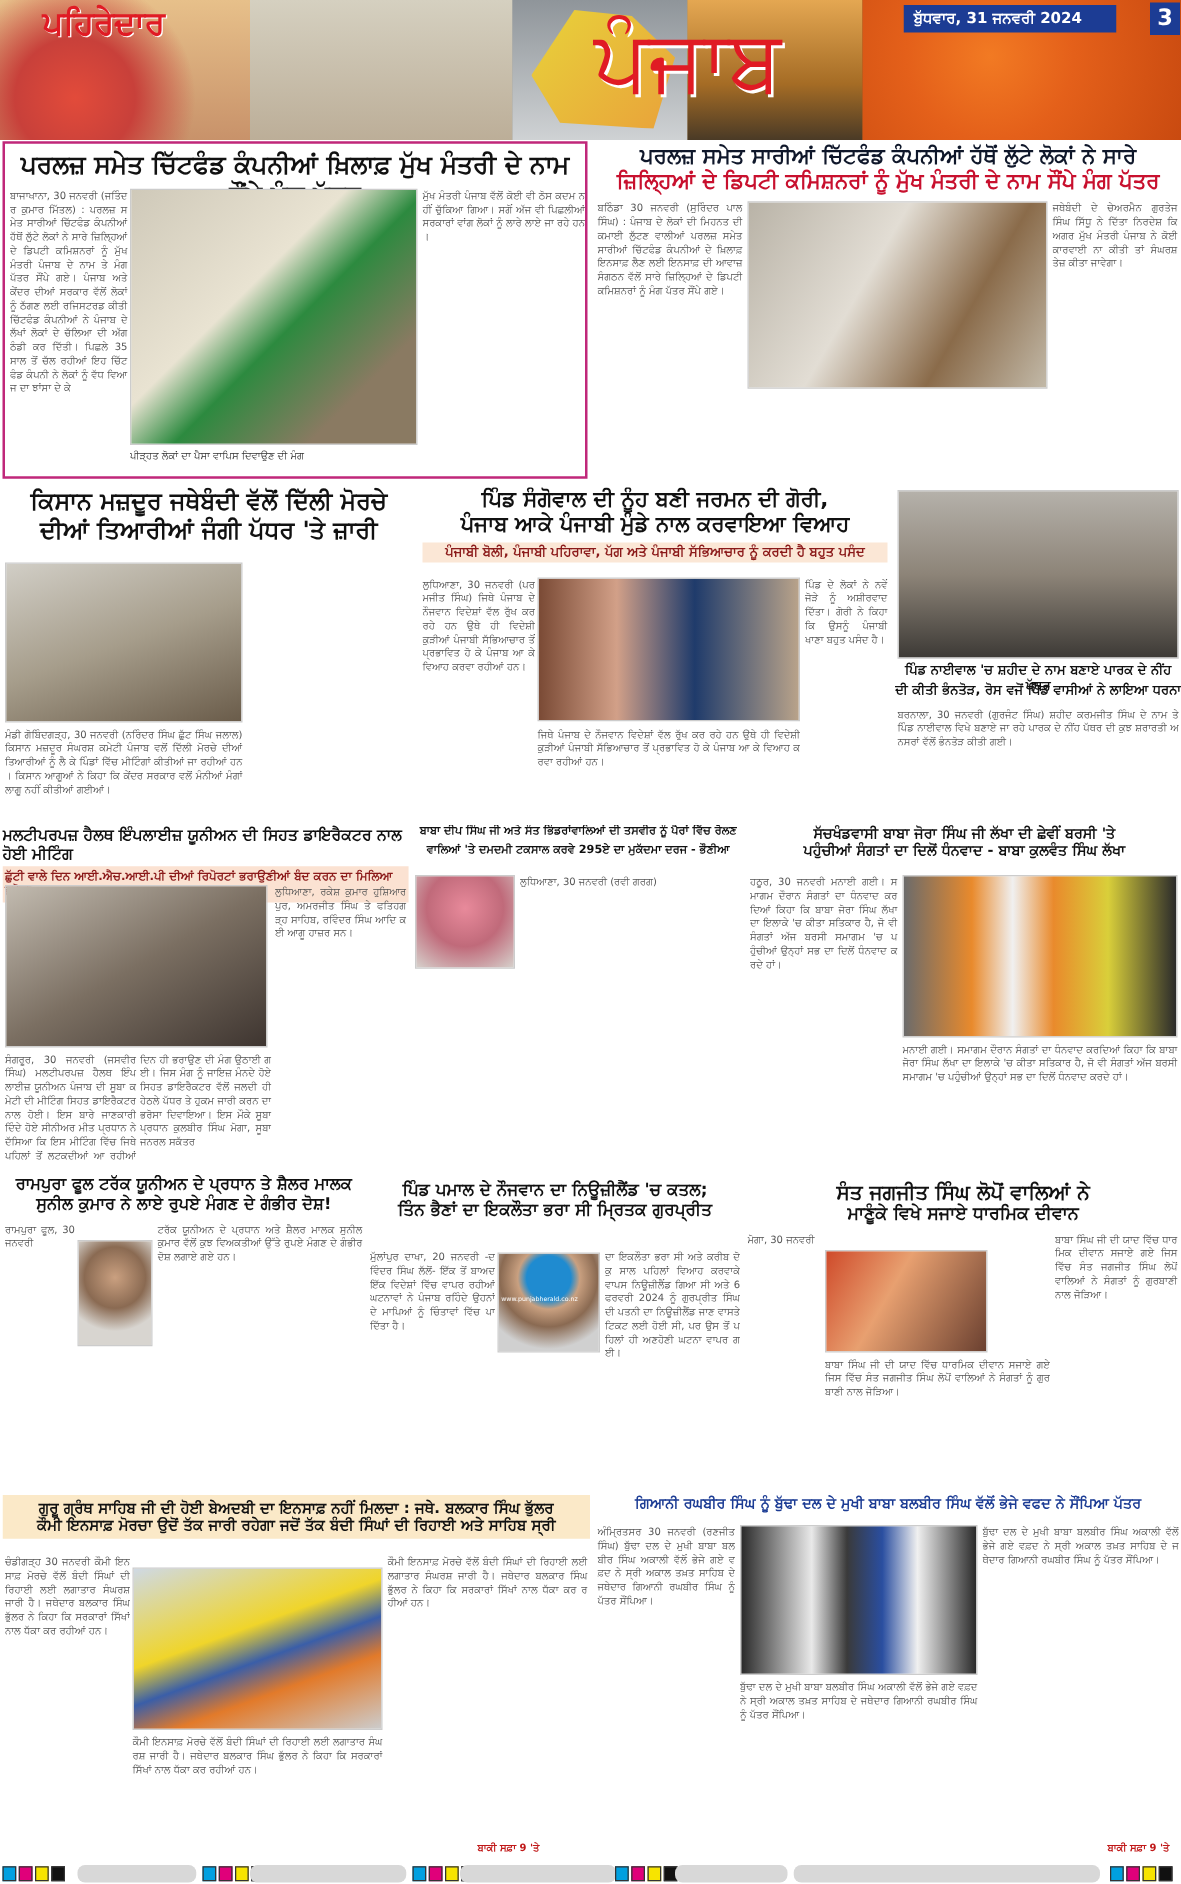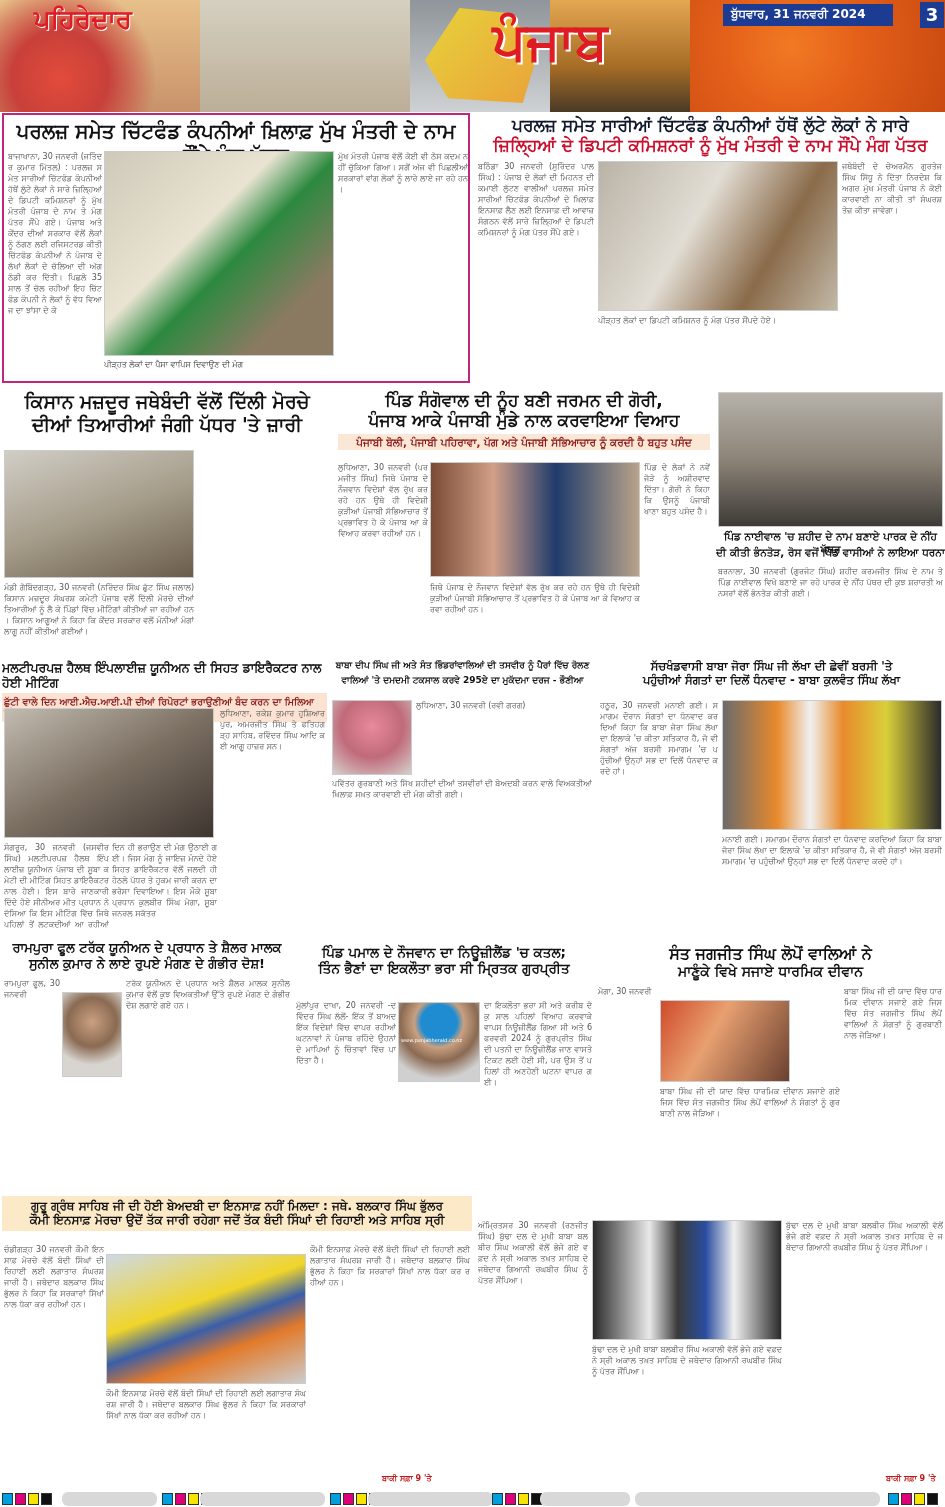--- a/index.html
+++ b/index.html
@@ -5,21 +5,21 @@
 *{box-sizing:border-box;margin:0;padding:0}
 body{width:945px;height:1507px;background:#fff;font-family:"DejaVu Sans",sans-serif;position:relative;overflow:hidden;color:#222}
 .abs{position:absolute}
 .banner{left:0;top:0;width:945px;height:112px;background:linear-gradient(90deg,#c96a3a 0%,#d9b48a 20%,#a9a9a0 40%,#7f8a94 50%,#b78a4a 62%,#7a5520 72%,#e06a1a 85%,#d85a10 100%);overflow:hidden}
 .banner .scene1{left:0;top:0;width:200px;height:112px;background:radial-gradient(circle at 30% 70%,#e24b3a 0,#c8403a 30%,transparent 60%),linear-gradient(#e7c08a,#c8926a)}
 .banner .scene2{left:200px;top:0;width:210px;height:112px;background:linear-gradient(#d5d0c0,#bcae98)}
 .banner .scene3{left:410px;top:0;width:140px;height:112px;background:linear-gradient(#8f959a,#cfd2d4)}
 .banner .scene4{left:550px;top:0;width:140px;height:112px;background:linear-gradient(#e4a752,#a56c25 60%,#4a3a26)}
 .banner .scene5{left:690px;top:0;width:255px;height:112px;background:radial-gradient(circle at 40% 40%,#f27a23,#e4601a 40%,#c94a10)}
 .mast-left{left:34px;top:4px;font-size:26px;font-weight:bold;color:#e01b24;font-family:"DejaVu Serif",serif;text-shadow:1px 1px 0 #fff}
-.mast-center{left:550px;top:10px;font-size:52px;font-weight:bold;color:#e01b24;font-family:"DejaVu Serif",serif;transform:translateX(-50%);text-shadow:2px 2px 0 #fff}
+.mast-center{left:550px;top:10px;font-size:68px;font-weight:normal;color:#e01b24;font-family:"DejaVu Serif",serif;transform:translateX(-50%);text-shadow:2px 2px 0 #fff}
 .map-shape{left:425px;top:8px;width:115px;height:95px;background:linear-gradient(135deg,#e8d23a,#e9a23a);clip-path:polygon(30% 0,70% 5%,100% 40%,85% 100%,20% 95%,0 55%)}
 .date-box{left:723px;top:4px;width:170px;height:22px;background:#1c3c94;color:#fff;font-size:12px;padding:3px 8px;font-weight:bold}
 .page-no{left:920px;top:2px;width:24px;height:26px;background:#1c3c94;color:#fff;font-size:18px;font-weight:bold;text-align:center;line-height:26px}
 .story{position:absolute;overflow:hidden}
 .body-text{font-size:8px;line-height:11px;color:#555;text-align:justify;word-break:break-all;overflow:hidden}
 .photo{position:absolute;overflow:hidden;border:1px solid #ccc}
 .hl{font-weight:bold;text-align:center;line-height:1.2}
 .boxed{border:2px solid #c0277a}
 .cmyk{position:absolute;top:1493px;display:flex;gap:2px}
 .cmyk span{width:11px;height:12px;display:block;border:1px solid #333}
@@ -54,21 +54,20 @@
 </div>
 
 <div class="story" style="left:476px;top:113px;width:469px;height:270px">
   <div class="hl" style="font-size:17px;color:#0f172a;padding:2px 0 0">ਪਰਲਜ਼ ਸਮੇਤ ਸਾਰੀਆਂ ਚਿੱਟਫੰਡ ਕੰਪਨੀਆਂ ਹੱਥੋਂ ਲੁੱਟੇ ਲੋਕਾਂ ਨੇ ਸਾਰੇ</div>
   <div class="hl" style="font-size:17px;color:#c8102e">ਜ਼ਿਲ੍ਹਿਆਂ ਦੇ ਡਿਪਟੀ ਕਮਿਸ਼ਨਰਾਂ ਨੂੰ ਮੁੱਖ ਮੰਤਰੀ ਦੇ ਨਾਮ ਸੌਂਪੇ ਮੰਗ ਪੱਤਰ</div>
   <div class="abs body-text" style="left:2px;top:48px;width:116px;height:220px">
     <span>ਬਠਿੰਡਾ 30 ਜਨਵਰੀ (ਸੁਰਿੰਦਰ ਪਾਲ ਸਿੰਘ) : ਪੰਜਾਬ</span>
     <span>ਦੇ ਲੋਕਾਂ ਦੀ ਮਿਹਨਤ ਦੀ ਕਮਾਈ ਲੁੱਟਣ ਵਾਲੀਆਂ ਪਰਲਜ਼ ਸਮੇਤ ਸਾਰੀਆਂ ਚਿੱਟਫੰਡ ਕੰਪਨੀਆਂ ਦੇ ਖ਼ਿਲਾਫ਼ ਇਨਸਾਫ਼ ਲੈਣ ਲਈ ਇਨਸਾਫ਼ ਦੀ ਆਵਾਜ਼ ਸੰਗਠਨ ਵੱਲੋਂ ਸਾਰੇ ਜ਼ਿਲ੍ਹਿਆਂ ਦੇ ਡਿਪਟੀ ਕਮਿਸ਼ਨਰਾਂ ਨੂੰ ਮੰਗ ਪੱਤਰ ਸੌਂਪੇ ਗਏ।</span>
   </div>
   <div class="photo" style="left:122px;top:48px;width:240px;height:150px;background:linear-gradient(120deg,#b9b3a7,#e2ddd4 40%,#8a6b4a 70%,#c2b9a8)"></div>
-  <div class="abs body-text" style="left:122px;top:202px;width:240px;height:66px">ਪੀੜ੍ਹਤ ਲੋਕਾਂ ਦਾ ਡਿਪਟੀ ਕਮਿਸ਼ਨਰ ਨੂੰ ਮੰਗ ਪੱਤਰ ਸੌਂਪਦੇ ਹੋਏ।</div>
   <div class="abs body-text" style="left:366px;top:48px;width:100px;height:220px">ਜਥੇਬੰਦੀ ਦੇ ਚੇਅਰਮੈਨ ਗੁਰਤੇਜ ਸਿੰਘ ਸਿੱਧੂ ਨੇ ਦਿੱਤਾ ਨਿਰਦੇਸ਼ ਕਿ ਅਗਰ ਮੁੱਖ ਮੰਤਰੀ ਪੰਜਾਬ ਨੇ ਕੋਈ ਕਾਰਵਾਈ ਨਾ ਕੀਤੀ ਤਾਂ ਸੰਘਰਸ਼ ਤੇਜ਼ ਕੀਤਾ ਜਾਵੇਗਾ।</div>
 </div>
 
 <div class="story" style="left:2px;top:390px;width:330px;height:262px">
   <div class="hl" style="font-size:19px;color:#111">ਕਿਸਾਨ ਮਜ਼ਦੂਰ ਜਥੇਬੰਦੀ ਵੱਲੋਂ ਦਿੱਲੀ ਮੋਰਚੇ</div>
   <div class="hl" style="font-size:19px;color:#111">ਦੀਆਂ ਤਿਆਰੀਆਂ ਜੰਗੀ ਪੱਧਰ 'ਤੇ ਜ਼ਾਰੀ</div>
   <div class="photo" style="left:2px;top:60px;width:190px;height:128px;background:linear-gradient(160deg,#d1cec6,#a69d8b 50%,#6a5c4a)"></div>
   <div class="abs body-text" style="left:2px;top:192px;width:190px;height:68px">
     <span>ਮੰਡੀ ਗੋਬਿੰਦਗੜ੍ਹ, 30 ਜਨਵਰੀ (ਨਰਿੰਦਰ ਸਿੰਘ ਛੁੱਟ ਸਿੰਘ ਜਲਾਲ)</span>
     <span>ਕਿਸਾਨ ਮਜ਼ਦੂਰ ਸੰਘਰਸ਼ ਕਮੇਟੀ ਪੰਜਾਬ ਵਲੋਂ ਦਿੱਲੀ ਮੋਰਚੇ ਦੀਆਂ ਤਿਆਰੀਆਂ ਨੂੰ ਲੈ ਕੇ ਪਿੰਡਾਂ ਵਿੱਚ ਮੀਟਿੰਗਾਂ ਕੀਤੀਆਂ ਜਾ ਰਹੀਆਂ ਹਨ। ਕਿਸਾਨ ਆਗੂਆਂ ਨੇ ਕਿਹਾ ਕਿ ਕੇਂਦਰ ਸਰਕਾਰ ਵਲੋਂ ਮੰਨੀਆਂ ਮੰਗਾਂ ਲਾਗੂ ਨਹੀਂ ਕੀਤੀਆਂ ਗਈਆਂ।</span>
@@ -110,21 +109,20 @@
   <div class="abs body-text" style="left:110px;top:182px;width:105px;height:88px">ਦਿਨ ਹੀ ਭਰਾਉਣ ਦੀ ਮੰਗ ਉਠਾਈ ਗਈ। ਜਿਸ ਮੰਗ ਨੂੰ ਜਾਇਜ਼ ਮੰਨਦੇ ਹੋਏ ਸਿਹਤ ਡਾਇਰੈਕਟਰ ਵੱਲੋਂ ਜਲਦੀ ਹੀ ਹੇਠਲੇ ਪੱਧਰ ਤੇ ਹੁਕਮ ਜਾਰੀ ਕਰਨ ਦਾ ਭਰੋਸਾ ਦਿਵਾਇਆ। ਇਸ ਮੌਕੇ ਸੂਬਾ ਪ੍ਰਧਾਨ ਕੁਲਬੀਰ ਸਿੰਘ ਮੋਗਾ, ਸੂਬਾ ਜਨਰਲ ਸਕੱਤਰ</div>
 </div>
 
 <div class="story" style="left:330px;top:660px;width:265px;height:272px">
   <div class="hl" style="font-size:9px;color:#111">ਬਾਬਾ ਦੀਪ ਸਿੰਘ ਜੀ ਅਤੇ ਸੰਤ ਭਿੰਡਰਾਂਵਾਲਿਆਂ ਦੀ ਤਸਵੀਰ ਨੂੰ ਪੈਰਾਂ ਵਿੱਚ ਰੋਲਣ</div>
   <div class="hl" style="font-size:9px;color:#111;margin-top:4px">ਵਾਲਿਆਂ 'ਤੇ ਦਮਦਮੀ ਟਕਸਾਲ ਕਰਵੇ 295ਏ ਦਾ ਮੁਕੱਦਮਾ ਦਰਜ - ਭੌਣੀਆ</div>
   <div class="photo" style="left:2px;top:40px;width:80px;height:75px;background:radial-gradient(circle at 50% 35%,#e88a9b,#c06a7a 50%,#d6d1cc)"></div>
   <div class="abs body-text" style="left:86px;top:40px;width:176px;height:75px">
     <span>ਲੁਧਿਆਣਾ, 30 ਜਨਵਰੀ (ਰਵੀ ਗਰਗ)</span>
   </div>
-  <div class="abs body-text" style="left:2px;top:118px;width:260px;height:150px">ਪਵਿੱਤਰ ਗੁਰਬਾਣੀ ਅਤੇ ਸਿੱਖ ਸ਼ਹੀਦਾਂ ਦੀਆਂ ਤਸਵੀਰਾਂ ਦੀ ਬੇਅਦਬੀ ਕਰਨ ਵਾਲੇ ਵਿਅਕਤੀਆਂ ਖ਼ਿਲਾਫ਼ ਸਖ਼ਤ ਕਾਰਵਾਈ ਦੀ ਮੰਗ ਕੀਤੀ ਗਈ।</div>
 </div>
 
 <div class="story" style="left:598px;top:660px;width:347px;height:272px">
   <div class="hl" style="font-size:11.5px;color:#111">ਸੱਚਖੰਡਵਾਸੀ ਬਾਬਾ ਜੋਰਾ ਸਿੰਘ ਜੀ ਲੱਖਾ ਦੀ ਛੇਵੀਂ ਬਰਸੀ 'ਤੇ</div>
   <div class="hl" style="font-size:11.5px;color:#111">ਪਹੁੰਚੀਆਂ ਸੰਗਤਾਂ ਦਾ ਦਿਲੋਂ ਧੰਨਵਾਦ - ਬਾਬਾ ਕੁਲਵੰਤ ਸਿੰਘ ਲੱਖਾ</div>
   <div class="abs body-text" style="left:2px;top:40px;width:118px;height:228px">
     <span>ਹਠੂਰ, 30 ਜਨਵਰੀ</span>
     <span>ਮਨਾਈ ਗਈ। ਸਮਾਗਮ ਦੌਰਾਨ ਸੰਗਤਾਂ ਦਾ ਧੰਨਵਾਦ ਕਰਦਿਆਂ ਕਿਹਾ ਕਿ ਬਾਬਾ ਜੋਰਾ ਸਿੰਘ ਲੱਖਾ ਦਾ ਇਲਾਕੇ 'ਚ ਕੀਤਾ ਸਤਿਕਾਰ ਹੈ, ਜੋ ਵੀ ਸੰਗਤਾਂ ਅੱਜ ਬਰਸੀ ਸਮਾਗਮ 'ਚ ਪਹੁੰਚੀਆਂ ਉਨ੍ਹਾਂ ਸਭ ਦਾ ਦਿਲੋਂ ਧੰਨਵਾਦ ਕਰਦੇ ਹਾਂ।</span>
   </div>
   <div class="photo" style="left:124px;top:40px;width:220px;height:130px;background:linear-gradient(90deg,#6b6b6b,#e98a2c 25%,#f0f0f0 40%,#e98a2c 55%,#d9cf3a 75%,#2b2b2b)"></div>
@@ -174,20 +172,21 @@
     <span>ਚੰਡੀਗੜ੍ਹ 30 ਜਨਵਰੀ</span>
     <span>ਕੌਮੀ ਇਨਸਾਫ਼ ਮੋਰਚੇ ਵੱਲੋਂ ਬੰਦੀ ਸਿੰਘਾਂ ਦੀ ਰਿਹਾਈ ਲਈ ਲਗਾਤਾਰ ਸੰਘਰਸ਼ ਜਾਰੀ ਹੈ। ਜਥੇਦਾਰ ਬਲਕਾਰ ਸਿੰਘ ਭੁੱਲਰ ਨੇ ਕਿਹਾ ਕਿ ਸਰਕਾਰਾਂ ਸਿੱਖਾਂ ਨਾਲ ਧੱਕਾ ਕਰ ਰਹੀਆਂ ਹਨ।</span>
   </div>
   <div class="photo" style="left:104px;top:58px;width:200px;height:130px;background:linear-gradient(160deg,#cfd9e4,#f0d52a 40%,#3a5ea8 55%,#e27a2a 70%,#ccc)"></div>
   <div class="abs body-text" style="left:104px;top:192px;width:200px;height:96px">ਕੌਮੀ ਇਨਸਾਫ਼ ਮੋਰਚੇ ਵੱਲੋਂ ਬੰਦੀ ਸਿੰਘਾਂ ਦੀ ਰਿਹਾਈ ਲਈ ਲਗਾਤਾਰ ਸੰਘਰਸ਼ ਜਾਰੀ ਹੈ। ਜਥੇਦਾਰ ਬਲਕਾਰ ਸਿੰਘ ਭੁੱਲਰ ਨੇ ਕਿਹਾ ਕਿ ਸਰਕਾਰਾਂ ਸਿੱਖਾਂ ਨਾਲ ਧੱਕਾ ਕਰ ਰਹੀਆਂ ਹਨ।</div>
   <div class="abs body-text" style="left:308px;top:48px;width:160px;height:228px">ਕੌਮੀ ਇਨਸਾਫ਼ ਮੋਰਚੇ ਵੱਲੋਂ ਬੰਦੀ ਸਿੰਘਾਂ ਦੀ ਰਿਹਾਈ ਲਈ ਲਗਾਤਾਰ ਸੰਘਰਸ਼ ਜਾਰੀ ਹੈ। ਜਥੇਦਾਰ ਬਲਕਾਰ ਸਿੰਘ ਭੁੱਲਰ ਨੇ ਕਿਹਾ ਕਿ ਸਰਕਾਰਾਂ ਸਿੱਖਾਂ ਨਾਲ ਧੱਕਾ ਕਰ ਰਹੀਆਂ ਹਨ।</div>
   <div class="abs cont" style="left:380px;top:278px">ਬਾਕੀ ਸਫ਼ਾ 9 'ਤੇ</div>
 </div>
 
 <div class="story" style="left:476px;top:1196px;width:469px;height:292px">
+  <div class="hl" style="font-size:11.5px;color:#1c3c94">ਗਿਆਨੀ ਰਘਬੀਰ ਸਿੰਘ ਨੂੰ ਬੁੱਢਾ ਦਲ ਦੇ ਮੁਖੀ ਬਾਬਾ ਬਲਬੀਰ ਸਿੰਘ ਵੱਲੋਂ ਭੇਜੇ ਵਫਦ ਨੇ ਸੌਂਪਿਆ ਪੱਤਰ</div>
   <div class="abs body-text" style="left:2px;top:24px;width:110px;height:200px">
     <span>ਅੰਮ੍ਰਿਤਸਰ 30 ਜਨਵਰੀ (ਰਣਜੀਤ ਸਿੰਘ)</span>
     <span>ਬੁੱਢਾ ਦਲ ਦੇ ਮੁਖੀ ਬਾਬਾ ਬਲਬੀਰ ਸਿੰਘ ਅਕਾਲੀ ਵੱਲੋਂ ਭੇਜੇ ਗਏ ਵਫ਼ਦ ਨੇ ਸ੍ਰੀ ਅਕਾਲ ਤਖ਼ਤ ਸਾਹਿਬ ਦੇ ਜਥੇਦਾਰ ਗਿਆਨੀ ਰਘਬੀਰ ਸਿੰਘ ਨੂੰ ਪੱਤਰ ਸੌਂਪਿਆ।</span>
   </div>
   <div class="photo" style="left:116px;top:24px;width:190px;height:120px;background:linear-gradient(90deg,#2a2a2a,#e9e9e9 30%,#3a3a3a 45%,#2a4ea0 60%,#f0f0f0 75%,#2a2a2a)"></div>
   <div class="abs body-text" style="left:116px;top:148px;width:190px;height:140px">ਬੁੱਢਾ ਦਲ ਦੇ ਮੁਖੀ ਬਾਬਾ ਬਲਬੀਰ ਸਿੰਘ ਅਕਾਲੀ ਵੱਲੋਂ ਭੇਜੇ ਗਏ ਵਫ਼ਦ ਨੇ ਸ੍ਰੀ ਅਕਾਲ ਤਖ਼ਤ ਸਾਹਿਬ ਦੇ ਜਥੇਦਾਰ ਗਿਆਨੀ ਰਘਬੀਰ ਸਿੰਘ ਨੂੰ ਪੱਤਰ ਸੌਂਪਿਆ।</div>
   <div class="abs body-text" style="left:310px;top:24px;width:157px;height:252px">ਬੁੱਢਾ ਦਲ ਦੇ ਮੁਖੀ ਬਾਬਾ ਬਲਬੀਰ ਸਿੰਘ ਅਕਾਲੀ ਵੱਲੋਂ ਭੇਜੇ ਗਏ ਵਫ਼ਦ ਨੇ ਸ੍ਰੀ ਅਕਾਲ ਤਖ਼ਤ ਸਾਹਿਬ ਦੇ ਜਥੇਦਾਰ ਗਿਆਨੀ ਰਘਬੀਰ ਸਿੰਘ ਨੂੰ ਪੱਤਰ ਸੌਂਪਿਆ।</div>
   <div class="abs cont" style="left:410px;top:278px">ਬਾਕੀ ਸਫ਼ਾ 9 'ਤੇ</div>
 </div>
 

